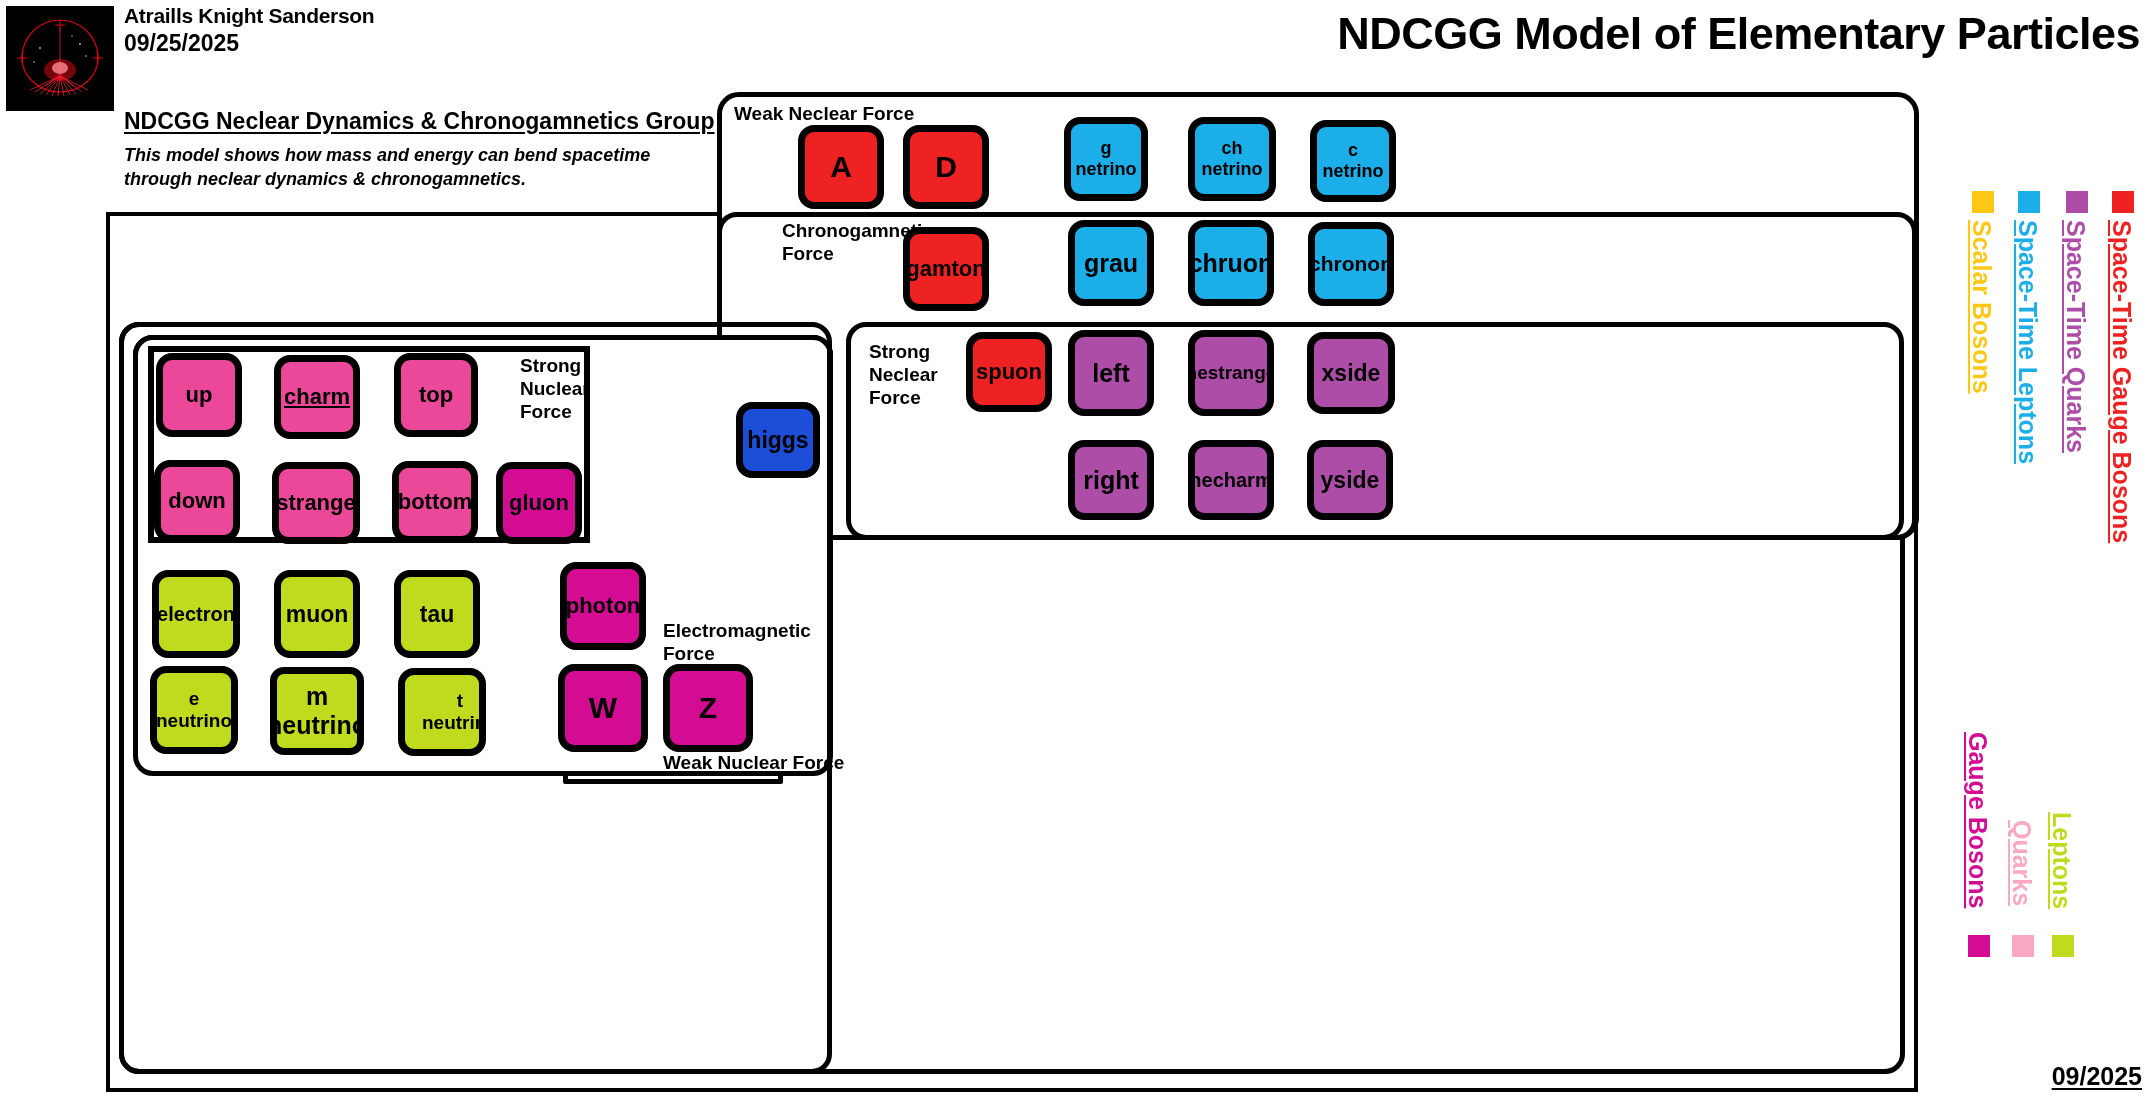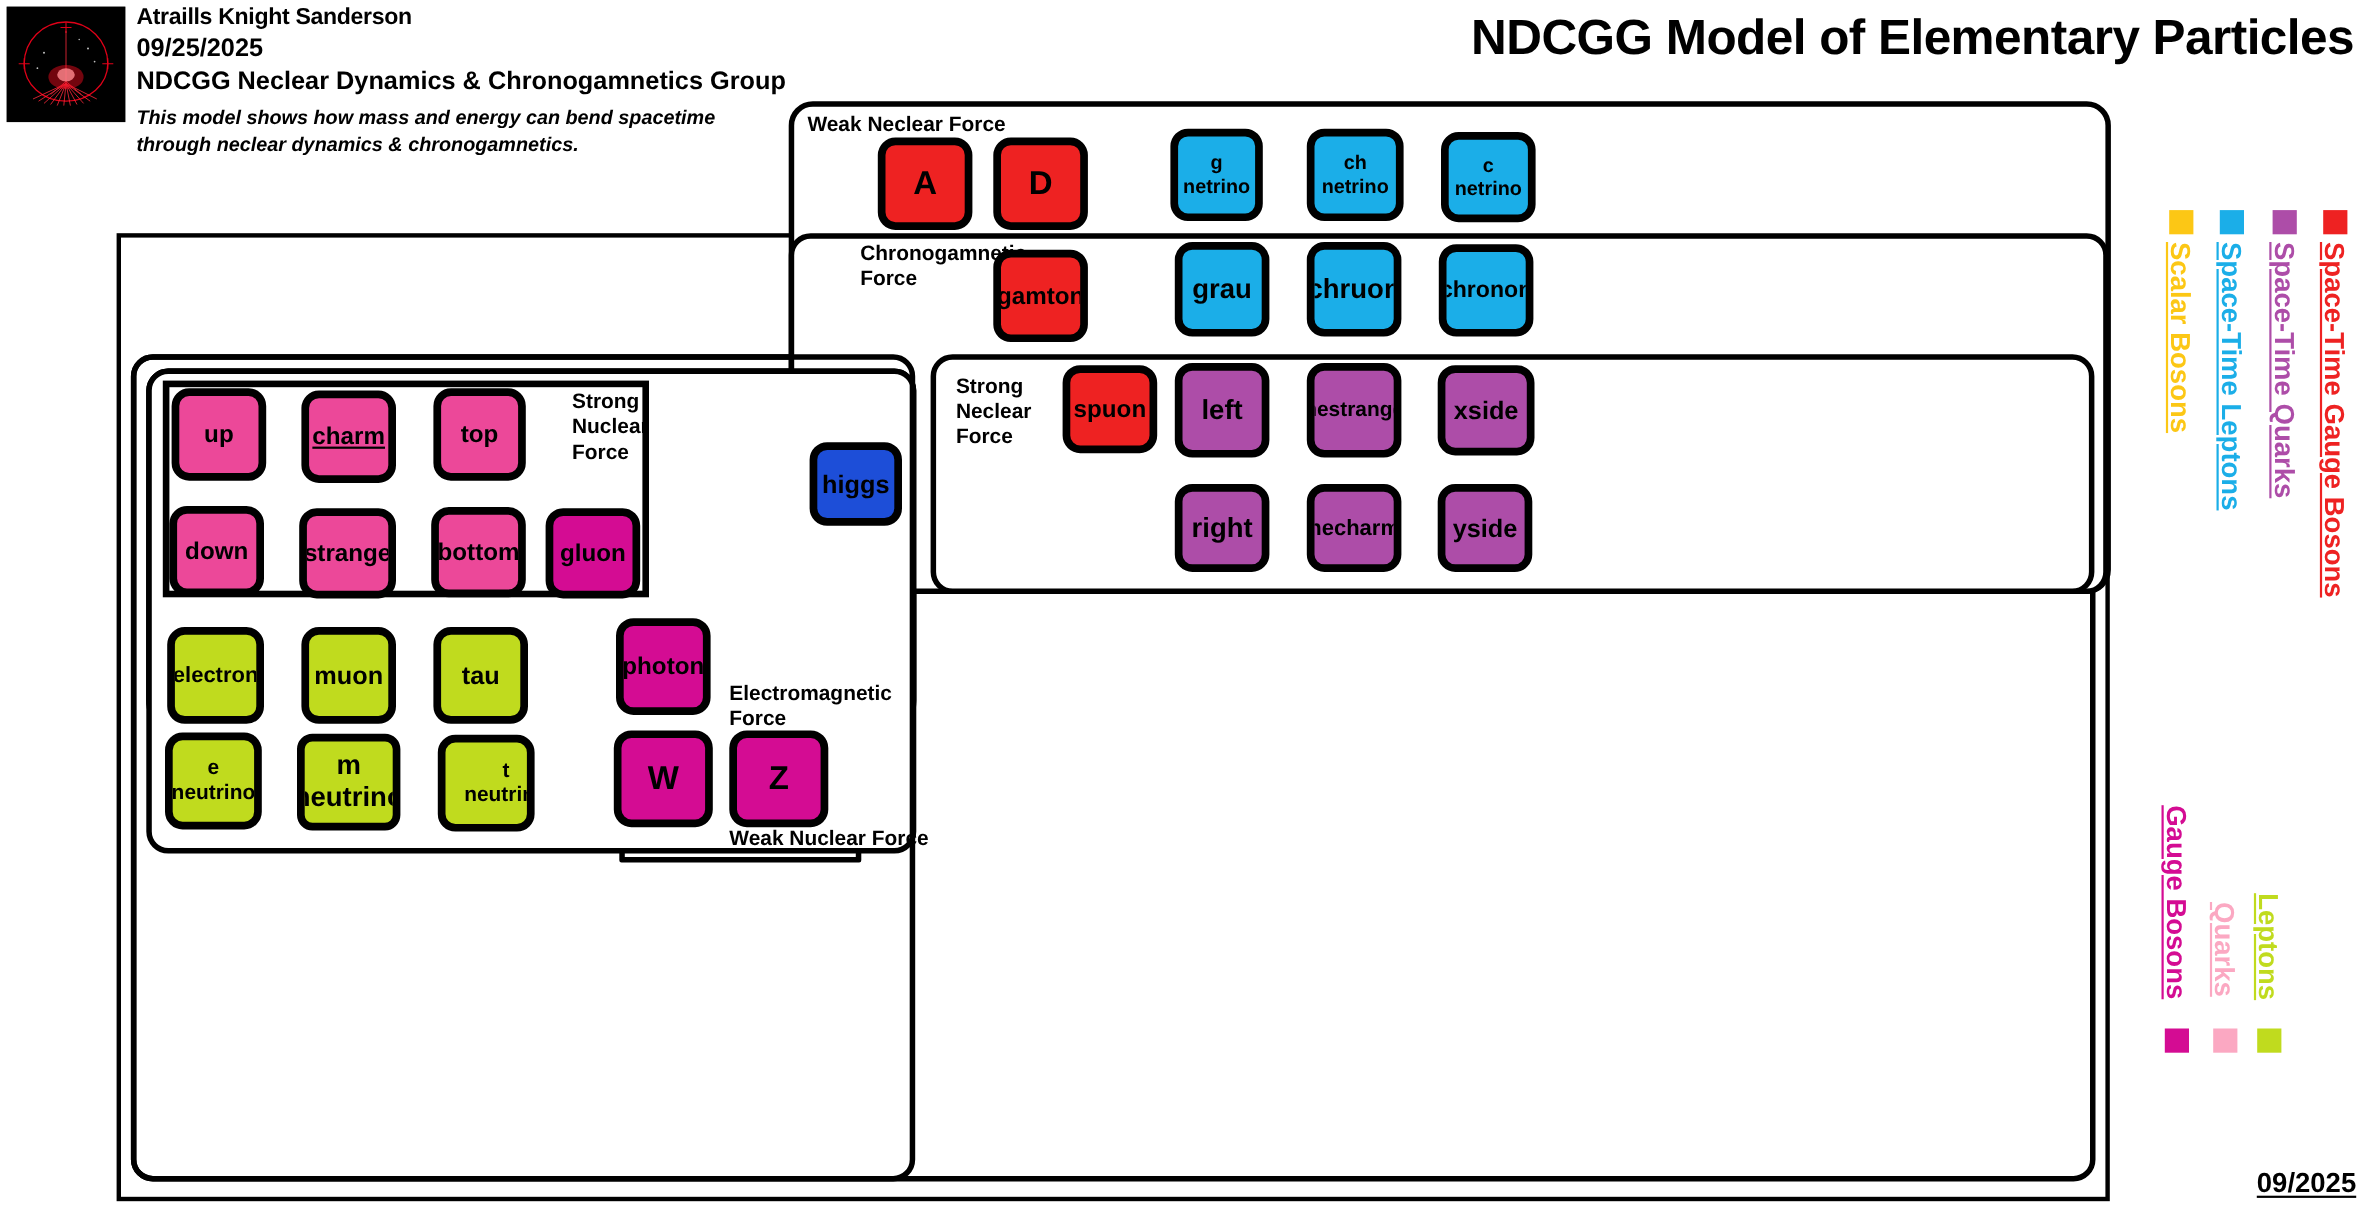--- a/index.html
+++ b/index.html
@@ -6,21 +6,21 @@
   body{width:2150px;height:1112px;position:relative;overflow:hidden;
        font-family:"Liberation Sans", sans-serif;}
 
   
   #logo{position:absolute;left:6px;top:6px;width:108px;height:105px;background:#000;overflow:hidden;}
   #logo svg{display:block;}
   #hdr-text{position:absolute;left:124px;top:4px;width:760px;}
   .hdr-line1{font-size:21px;font-weight:bold;color:#000;line-height:1.18;letter-spacing:-0.3px;}
   .hdr-line2{font-size:23px;font-weight:bold;color:#000;line-height:1.3;}
   .hdr-line3{font-size:23px;font-weight:bold;color:#000;line-height:1.3;
-             text-underline-offset:3px;}
+             text-decoration:underline;text-underline-offset:3px;margin-top:48px;}
   .hdr-sub{font-size:18px;font-style:italic;font-weight:600;color:#000;line-height:1.35;margin-top:6px;}
 
   #main-title{position:absolute;left:1180px;top:8px;width:960px;text-align:right;
               font-size:45px;font-weight:bold;color:#000;letter-spacing:-0.5px;}
 
   #footer-date{position:absolute;right:8px;top:1062px;font-size:25px;font-weight:bold;color:#000;
                text-decoration:underline;text-underline-offset:3px;}
 
   
   .frame{position:absolute;border:5px solid #000;background:transparent;box-sizing:border-box;}

